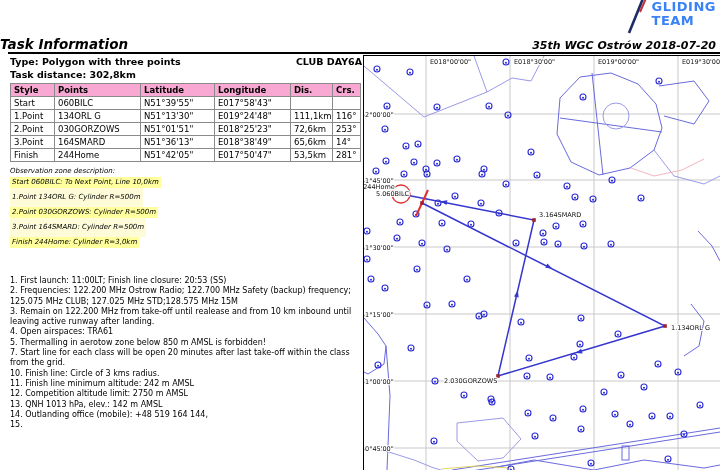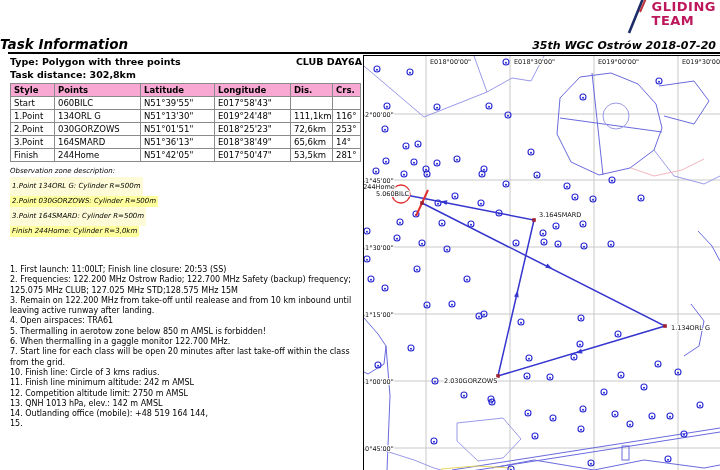--- a/index.html
+++ b/index.html
@@ -1,20 +1,20 @@
 <!DOCTYPE html>
 <html><head>
 <meta charset="utf-8">
 <style>
   html,body{margin:0;padding:0;}
   .page{position:relative;width:720px;height:470px;background:#ffffff;overflow:hidden;
         font-family:"DejaVu Sans",sans-serif;color:#000;}
   
   .logo{position:absolute;top:0;right:4px;display:flex;align-items:flex-start;}
-  .logo-text{color:#be185d;font-weight:bold;font-size:13px;line-height:14px;letter-spacing:.5px;margin-left:4px;}
+  .logo-text{color:#3b82f6;font-weight:bold;font-size:13px;line-height:14px;letter-spacing:.5px;margin-left:4px;}
   
   .title{position:absolute;left:0;top:36px;font-size:13.5px;font-weight:bold;font-style:italic;}
   .event{position:absolute;right:4px;top:39px;font-size:11px;font-weight:bold;font-style:italic;}
   .rule{position:absolute;left:8px;right:0;top:52px;height:2px;background:#000;}
   
   .leftcol{position:absolute;left:10px;top:56px;width:352px;}
   .type-row{font-size:9.5px;font-weight:bold;display:flex;justify-content:space-between;}
   .dist{font-size:9.5px;font-weight:bold;margin-top:2px;}
   table.task{border-collapse:collapse;margin-top:3px;width:350px;table-layout:fixed;}
   table.task td,table.task th{border:1px solid #8a8a8a;font-size:8.5px;padding:0 3px;height:12px;
@@ -112,33 +112,33 @@
             <td>N51°42'05"</td>
             <td>E017°50'47"</td>
             <td>53,5km</td>
             <td>281°</td>
           </tr>
         </tbody>
       </table>
 
     <div class="obs" id="obs">
         <div>Observation zone description:</div>
+        <div><span class="hl-strong">Start 060BILC: To Next Point, Line 10,0km</span></div>
         <div><span class="hl-pale">1.Point 134ORL G: Cylinder R=500m</span></div>
         <div><span class="hl-strong">2.Point 030GORZOWS: Cylinder R=500m</span></div>
         <div><span class="hl-pale">3.Point 164SMARD: Cylinder R=500m</span></div>
         <div><span class="hl-strong">Finish 244Home: Cylinder R=3,0km</span></div>
       </div>
 
     <div class="notes" id="notes">
         <div>1. First launch: 11:00LT; Finish line closure: 20:53 (SS)</div>
         <div>2. Frequencies: 122.200 MHz Ostrow Radio; 122.700 MHz Safety (backup) frequency; 125.075 MHz CLUB; 127.025 MHz STD;128.575 MHz 15M</div>
         <div>3. Remain on 122.200 MHz from take-off until realease and from 10 km inbound until leaving active runway after landing.</div>
         <div>4. Open airspaces: TRA61</div>
         <div>5. Thermalling in aerotow zone below 850 m AMSL is forbidden!</div>
-        <div>6. When thermalling in a gaggle monitor 122.700 MHz.</div>
         <div>7. Start line for each class will be open 20 minutes after last take-off within the class from the grid.</div>
         <div>10. Finish line: Circle of 3 kms radius.</div>
         <div>11. Finish line minimum altitude: 242 m AMSL</div>
         <div>12. Competition altitude limit: 2750 m AMSL</div>
         <div>13. QNH 1013 hPa, elev.: 142 m AMSL</div>
         <div>14. Outlanding office (mobile): +48 519 164 144,</div>
         <div>15.</div>
       </div>
   </div>
 

